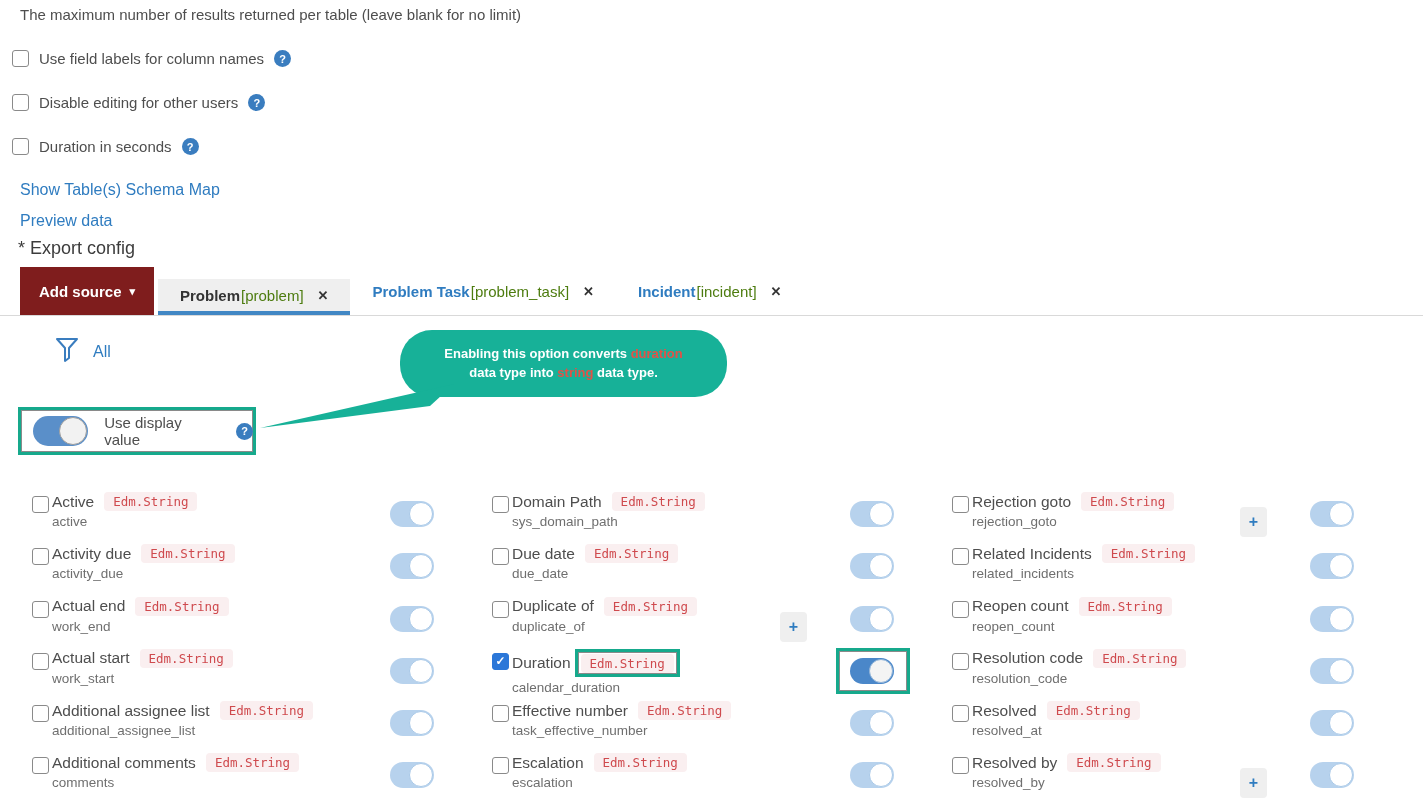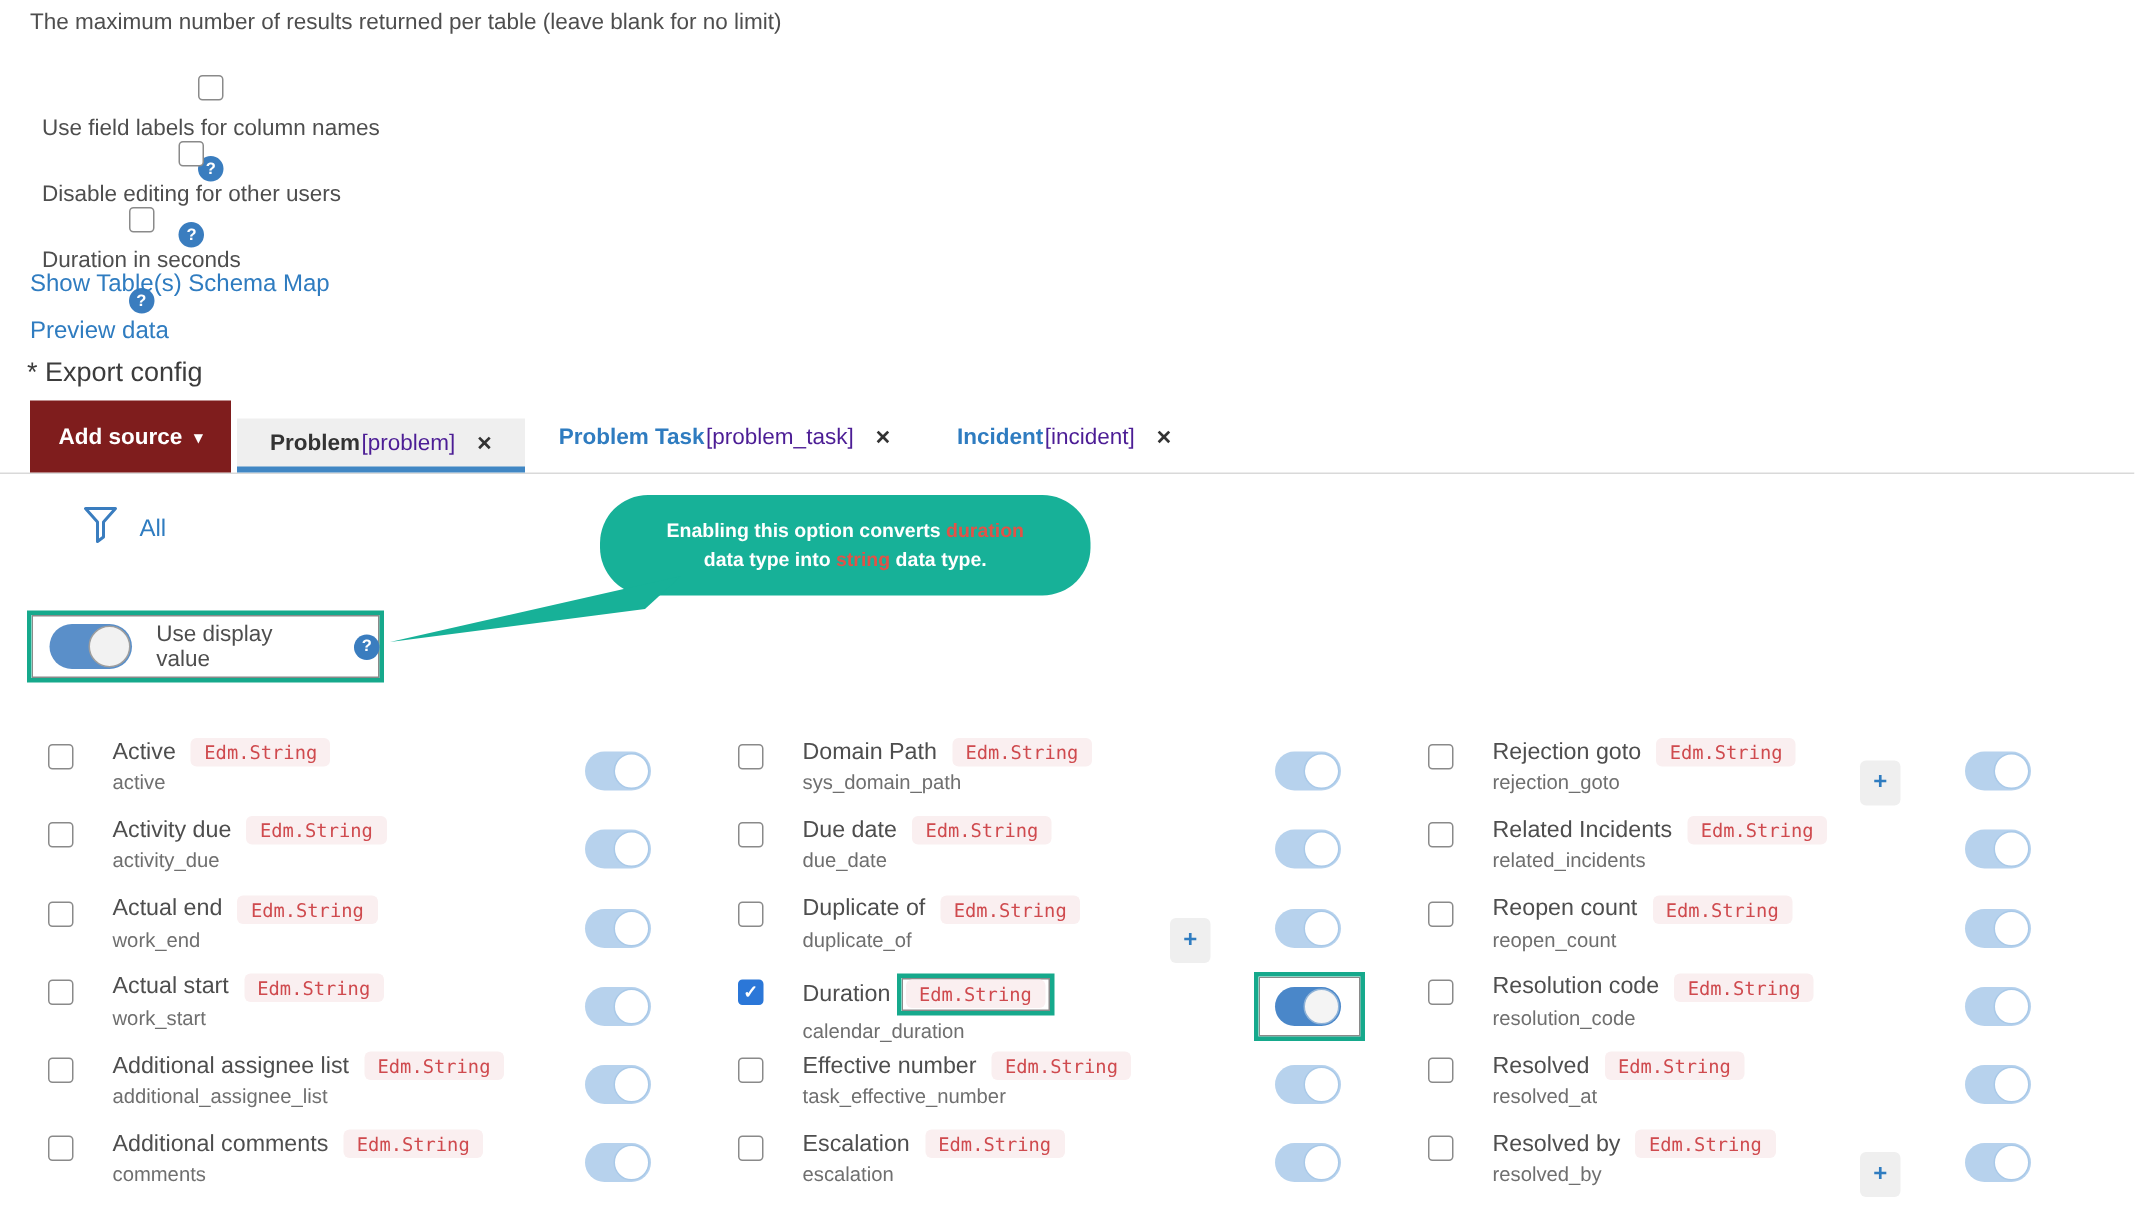--- a/index.html
+++ b/index.html
@@ -2,41 +2,41 @@
 <html><head>
 <meta charset="utf-8">
 <style>
   * { margin:0; padding:0; box-sizing:border-box; }
   html,body { width:1423px; height:805px; overflow:hidden; background:#fff;
     font-family:"Liberation Sans", sans-serif; }
   .page { position:relative; width:1423px; height:805px; }
 
   
   .helper-text { position:absolute; left:20px; top:6px; font-size:15px; color:#4e4e4e; }
-  .opt-row { position:absolute; left:28px; display:flex; align-items:center; gap:10px;flex-direction:column; }
+  .opt-row { position:absolute; left:12px; display:flex; align-items:center; gap:10px; }
   .opt-row .lbl { font-size:15px; color:#4e4e4e; }
   .cb { width:17px; height:17px; border:1.5px solid #8a8a8a; border-radius:3px; background:#fff; flex:0 0 auto; }
   .cb.checked { background:#2b77d8; border-color:#2b77d8; color:#fff; display:flex;
     align-items:center; justify-content:center; font-size:12px; font-weight:bold; }
   .help-icon { width:17px; height:17px; border-radius:50%; background:#3a7dbf; color:#fff;
     font-size:11px; font-weight:bold; display:inline-flex; align-items:center; justify-content:center; flex:0 0 auto;}
   .link { position:absolute; left:20px; font-size:16px; color:#2f7cc0; cursor:pointer; }
   .export-config { position:absolute; left:18px; top:238px; font-size:18px; color:#3c3c3c; }
 
   
   .tabbar { position:absolute; left:0; top:267px; width:1423px; height:49px;
     border-bottom:1px solid #d9d9d9; display:flex; align-items:stretch; padding-left:20px; }
   .add-source-btn { background:#7f1d1d; color:#fff; font-weight:bold; font-size:15px;
     display:flex; align-items:center; justify-content:center; gap:8px; width:134px; cursor:pointer; }
   .caret { font-size:11px; }
   .tab { display:flex; align-items:center; padding:0 22px; font-size:15px; cursor:pointer; }
   .tab.active { background:#efefef; border-bottom:4px solid #4187c4; margin-left:4px;margin-top:12px; }
   .tab .tname { font-weight:bold; color:#2f7cc0; }
   .tab.active .tname { color:#333; }
-  .tab .tbracket { color:#4c1d95; margin-left:1px; }
+  .tab .tbracket { color:#4d7c0f; margin-left:1px; }
   .tab .tclose { margin-left:14px; color:#333; font-size:13px; font-weight:bold; }
 
   
   .filter-row { position:absolute; left:55px; top:336px; display:flex; align-items:center; gap:14px; }
   .filter-all { color:#2f7cc0; font-size:16px; }
 
   
   .callout { position:absolute; left:400px; top:330px; width:327px; height:67px;
     background:#17b198; border-radius:32px; color:#fff; font-size:13px; font-weight:bold;
     text-align:center; padding:15px 34px 10px 34px; line-height:1.45; }
@@ -58,21 +58,21 @@
   .toggle-sm.muted { background:#b7d2ed; }
   .toggle-sm.muted .knob { border:1px solid #a9c9e8; }
   .toggle-sm.active { background:#4a87c9; }
   .toggle-sm.active .knob { background:#f4f4f4; border:1px solid #8fb3d8; }
 
   
   .grid { position:absolute; left:32px; top:487px; display:grid;
     grid-template-columns:460px 460px 440px; grid-auto-rows:52.3px; }
   .frow { position:relative; }
   .frow .cb { position:absolute; left:0; top:9px; }
-  .fmain { margin-left:43px; padding-top:5px; }
+  .fmain { margin-left:20px; padding-top:5px; }
   .fline { display:flex; align-items:center; gap:10px; }
   .flabel { font-size:15.5px; color:#4e4e4e; }
   .badge { font-family:"DejaVu Sans Mono", monospace; font-size:12.5px; color:#cf4a4e;
     background:#faeff0; padding:2px 9px; border-radius:4px; white-space:nowrap; }
   .badge-wrap-hl { padding:2px 3px; }
   .fsub { font-size:13.5px; color:#6f6f6f; margin-top:3px; }
   .ftoggle { position:absolute; left:358px; top:14px; }
   .fplus { position:absolute; left:288px; top:20px; width:27px; height:30px; background:#efefef;
     border:none; border-radius:4px; color:#2f7cc0; font-size:16px; font-weight:bold; cursor:pointer; }
   .toggle-hl-box { position:absolute; left:344px; top:4px; width:74px; height:46px; }

